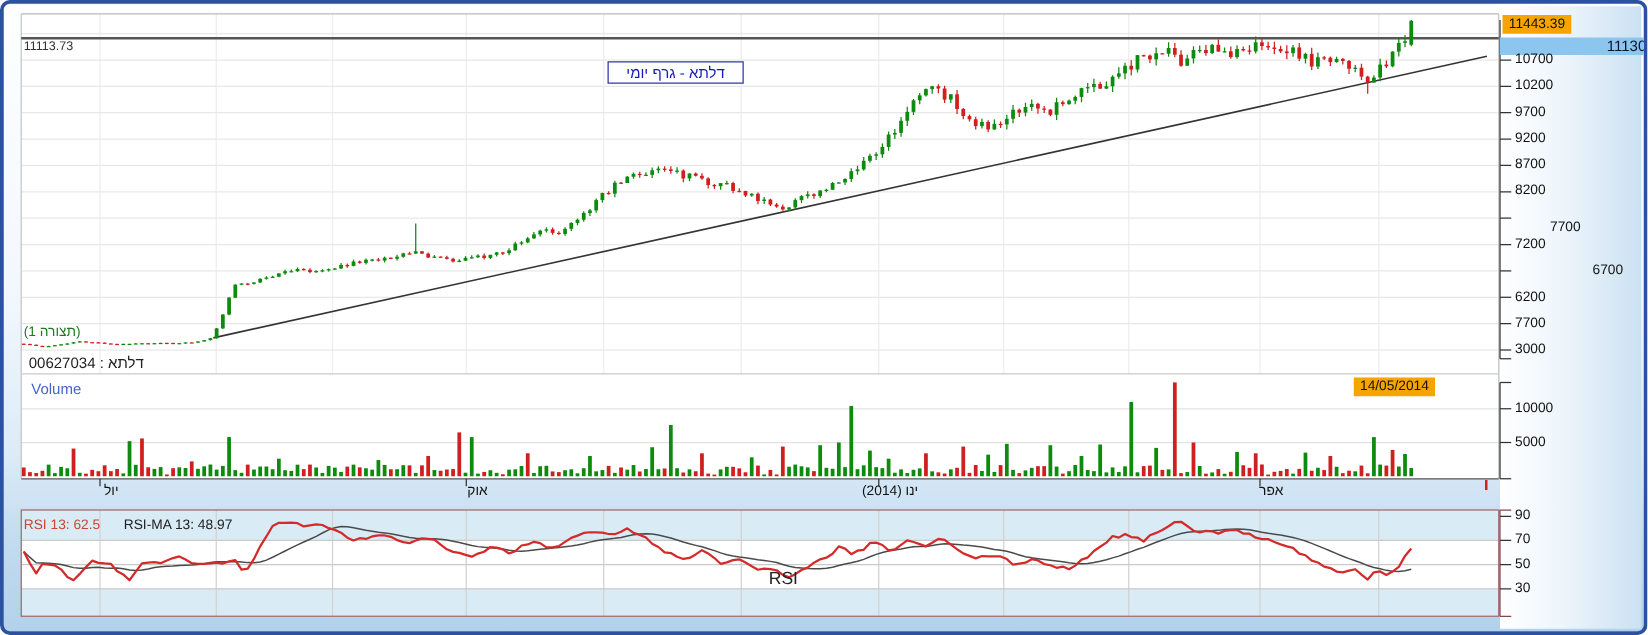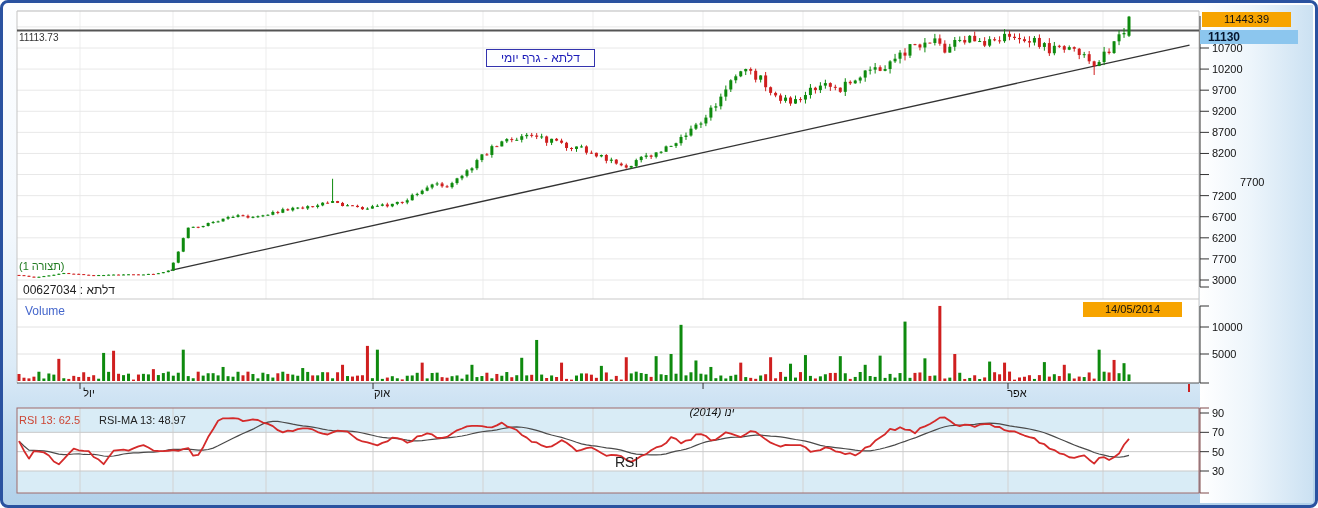--- a/index.html
+++ b/index.html
@@ -17,23 +17,23 @@
   svg{position:absolute;left:0;top:0;}
   .lbl{position:absolute;white-space:nowrap;line-height:1;pointer-events:none;}
   .labels{position:absolute;inset:0;pointer-events:none;}
   .watermark{font-size:17px;color:#a9a9a9;letter-spacing:.5px;}
   .hline-lbl{font-size:10px;color:#333;}
   .titlebox{font-size:12px;color:#1a1ab8;border:1px solid #3333ae;background:#fdfeff;
     padding:2px 14px;text-align:center;}
   .series-lbl{font-size:11px;color:#1e7a1e;}
   .instr{font-size:12px;color:#222;}
   .vol-lbl{font-size:12px;color:#4466cc;}
-  .badge{font-size:11px;color:#111;background:#f7a400;padding:2px 22px;}
-  .cur-price{font-size:12px;font-weight:bold;color:#05152e;background:#8cc6ee;
-    width:98px;padding:1px 0 1px 8px;}
+  .badge{font-size:11px;color:#111;background:#f7a400;padding:2px 5px;}
+  .cur-price{font-size:12px;font-weight:normal;color:#05152e;background:#8cc6ee;
+    width:117px;padding:1px 0 1px 8px;text-align:right;}
   .tick{font-size:11px;color:#111;transform:translateY(-50%);}
   .xlab{font-size:11px;color:#111;transform:translateX(-50%);}
   .rsi-val{font-size:11px;color:#cc4433;}
   .rsi-ma-val{font-size:11px;color:#222;}
   .rsi-title{font-size:14px;color:#222;margin-top:42px;}
 </style>
 </head>
 <body>
 
 <div class="frame">
@@ -813,29 +813,29 @@
     <div class="lbl rsi-title" style="left:612px;top:410px;">RSI</div>
     <div class="labels" id="gen-labels">
         <div class="lbl tick" style="left:1209px;top:45.0001px;">10700</div>
         <div class="lbl tick" style="left:1209px;top:66.09100000000001px;">10200</div>
         <div class="lbl tick" style="left:1209px;top:87.18190000000001px;">9700</div>
         <div class="lbl tick" style="left:1209px;top:108.27280000000002px;">9200</div>
         <div class="lbl tick" style="left:1209px;top:129.3637px;">8700</div>
         <div class="lbl tick" style="left:1209px;top:150.4546px;">8200</div>
         <div class="lbl tick" style="left:1209px;top:179px;margin-left:28px;">7700</div>
         <div class="lbl tick" style="left:1209px;top:192.6364px;">7200</div>
-        <div class="lbl tick" style="left:1209px;top:213.7273px;">6700</div>
+        <div class="lbl tick" style="left:1271px;top:213.7273px;">6700</div>
         <div class="lbl tick" style="left:1209px;top:234.8182px;">6200</div>
         <div class="lbl tick" style="left:1209px;top:255.9091px;">7700</div>
         <div class="lbl tick" style="left:1209px;top:277px;">3000</div>
         <div class="lbl tick" style="left:1209px;top:324px;">10000</div>
         <div class="lbl tick" style="left:1209px;top:351px;">5000</div>
         <div class="lbl tick" style="left:1209px;top:410px;">90</div>
         <div class="lbl tick" style="left:1209px;top:429.3334px;">70</div>
         <div class="lbl tick" style="left:1209px;top:448.6668px;">50</div>
         <div class="lbl tick" style="left:1209px;top:468.0002px;">30</div>
         <div class="lbl xlab" style="left:86.00059999999999px;top:385px;" dir="rtl">יול</div>
         <div class="lbl xlab" style="left:379.01840000000004px;top:385px;" dir="rtl">אוק</div>
-        <div class="lbl xlab" style="left:709.0328000000001px;top:404px;font-style:italic;" dir="rtl">ינו (2014)</div>
+        <div class="lbl xlab" style="left:709.0328000000001px;top:385px;" dir="rtl">ינו (2014)</div>
         <div class="lbl xlab" style="left:1013.9888000000001px;top:385px;" dir="rtl">אפר</div>
       </div>
   </div>
 </div>
 
 </body></html>

